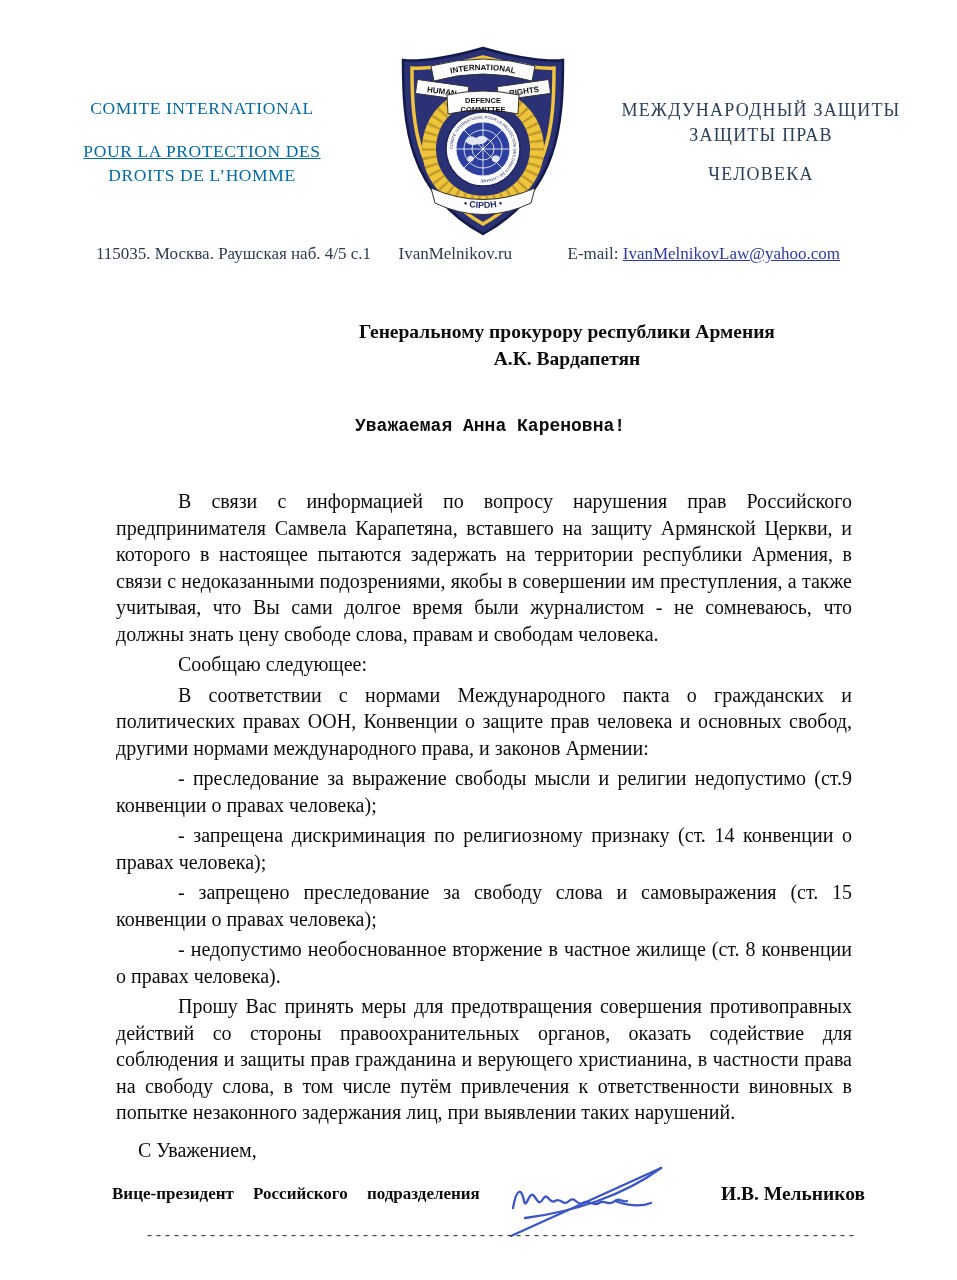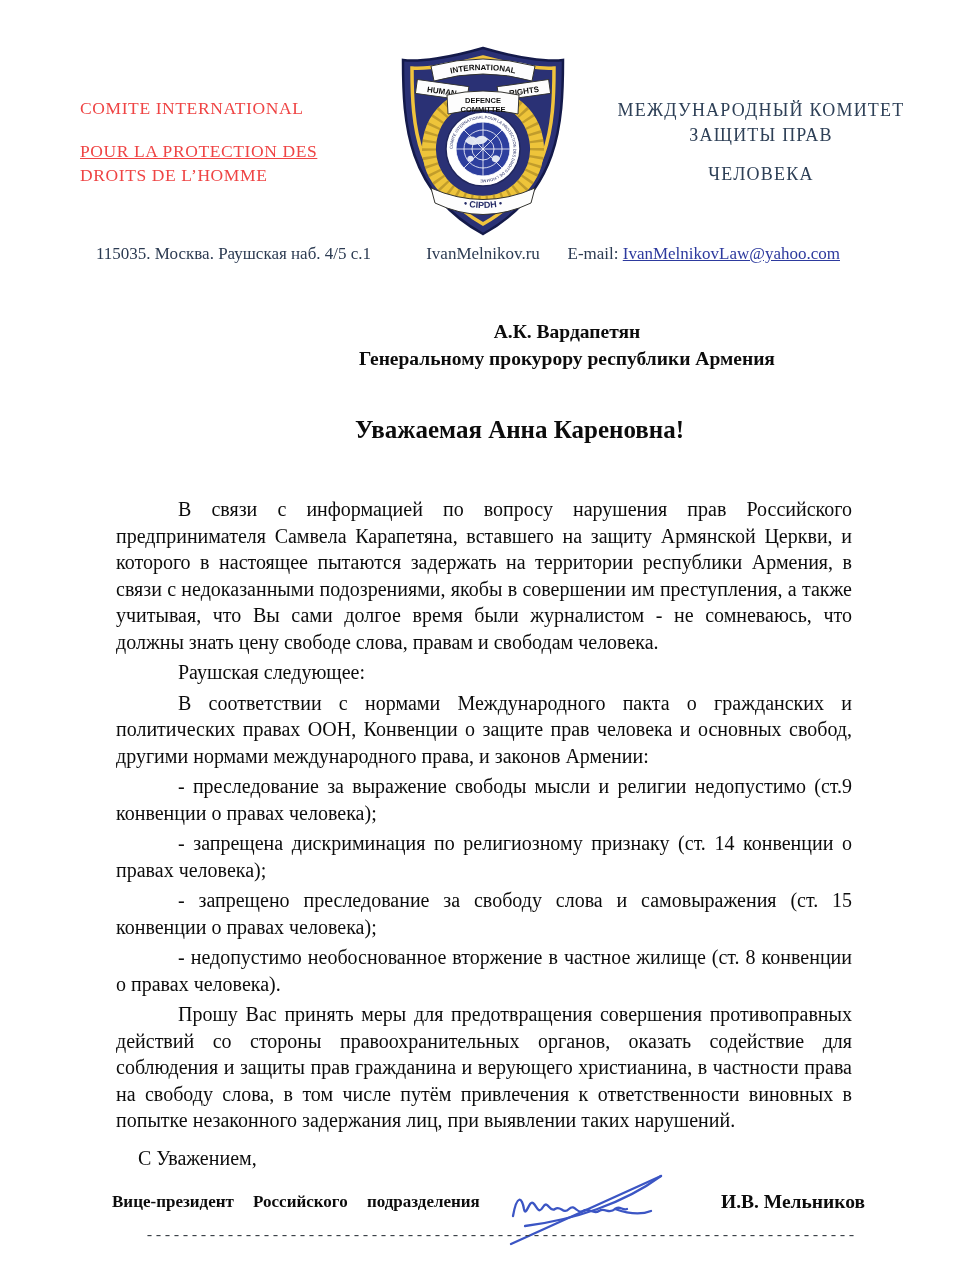--- a/index.html
+++ b/index.html
@@ -2,46 +2,46 @@
 <html><head>
 <meta charset="utf-8">
 <style>
   html,body { margin:0; padding:0; background:#ffffff; }
   .page {
     position:relative; width:957px; height:1280px; background:#ffffff;
     font-family:"Liberation Serif", serif; color:#0c0c0c; overflow:hidden;
   }
   
   .header-left {
-    position:absolute; left:80px; top:96px; width:264px; 
-    color:#ef4444; font-size:17.5px; letter-spacing:0.6px; line-height:24px;
+    position:absolute; left:70px; top:96px; width:264px; text-align:center;
+    color:#0369a1; font-size:17.5px; letter-spacing:0.6px; line-height:24px;
   }
   .hl-gap { margin-top:19px;text-decoration:underline; }
   .header-right {
     position:absolute; left:596px; top:98px; width:330px; text-align:center;
     color:#2e4057; font-size:18px; letter-spacing:1.2px; line-height:25px;
   }
   .hr-gap { margin-top:14px; }
   .logo-wrap { position:absolute; left:397px; top:44px; width:172px; height:194px; }
   
   .contact-row {
     position:absolute; left:96px; top:244px; width:744px;
     font-size:17px; color:#2c3b52; display:flex; align-items:baseline;
   }
   .contact-address { width:340px; }
-  .contact-website { width:190px; text-align:center; }
+  .contact-website { width:190px; }
   .contact-email   { flex:1; text-align:right; white-space:nowrap; }
   .email-link { color:#2d3a9e; text-decoration:underline; cursor:pointer; }
   
   .content { position:absolute; left:112px; top:318px; width:744px; font-size:20px; }
   .recipient {
     margin-left:243px; width:424px; text-align:center;
     font-weight:bold; font-size:19.5px; line-height:27px;
   }
-  .salutation { margin-top:44px; margin-left:243px; font-weight:bold; font-size:25px; }
+  .salutation { margin-top:44px; margin-left:243px; font-weight:bold; font-size:18px;font-family:Liberation Mono, monospace; }
   .body-text { margin-top:52px; }
   .body-text p {
     margin:4px; text-align:justify; text-align-last:left;
     text-indent:62px; line-height:26.5px;
   }
   .closing { margin-top:11px; margin-left:26px; line-height:27px; }
   .sig-row { margin-top:10px; display:flex; align-items:center; }
   .sig-role { font-weight:bold; font-size:17px; width:385px; word-spacing:15px; flex:none; }
   .sig-ink { width:172px; height:88px; flex:none; margin:-18px 0 -30px 8px; }
   .sig-name { font-weight:bold; font-size:19.5px; margin-left:44px; white-space:nowrap; }
@@ -113,42 +113,42 @@
       <text x="86" y="67.5" font-size="7.5" font-weight="bold" fill="#111111" text-anchor="middle" font-family="Liberation Sans, sans-serif">COMMITTEE</text>
 
       <path d="M34,144 Q86,167 138,144 L134,159 Q86,182 38,159 Z" fill="#fdfdfd" stroke="#33332f" stroke-width="1"></path>
       <text font-size="9" font-weight="bold" fill="#232a66" font-family="Liberation Sans, sans-serif">
         <textPath href="#bottomRibbonPath" startOffset="50%" text-anchor="middle">• CIPDH •</textPath>
       </text>
     </svg>
   </div>
 
   <div class="header-right">
-    <div>МЕЖДУНАРОДНЫЙ  КОМИТЕТ</div>
+    <div>МЕЖДУНАРОДНЫЙ  ЗАЩИТЫ</div>
     <div>ЗАЩИТЫ  ПРАВ</div>
     <div class="hr-gap">ЧЕЛОВЕКА</div>
   </div>
 
   <div class="contact-row">
     <span class="contact-address">115035. Москва. Раушская наб. 4/5 с.1</span>
     <span class="contact-website">IvanMelnikov.ru</span>
     <span class="contact-email"><span>E-mail: </span><a class="email-link">IvanMelnikovLaw@yahoo.com</a></span>
   </div>
 
   <div class="content">
     <div class="recipient">
+      <div>Генеральному прокурору республики Армения</div>
       <div>А.К. Вардапетян</div>
-      <div>Генеральному прокурору республики Армения</div>
     </div>
 
     <div class="salutation">Уважаемая Анна Кареновна!</div>
 
     <div class="body-text">
       <p>В связи с информацией по вопросу нарушения прав Российского предпринимателя Самвела Карапетяна, вставшего на защиту Армянской Церкви, и которого в настоящее пытаются задержать на территории республики Армения, в связи с недоказанными подозрениями, якобы в совершении им преступления, а также учитывая, что Вы сами долгое время были журналистом - не сомневаюсь, что должны знать цену свободе слова, правам и свободам человека.</p>
-      <p>Раушская следующее:</p>
+      <p>Сообщаю следующее:</p>
       <p>В соответствии с нормами Международного пакта о гражданских и политических правах ООН, Конвенции о защите прав человека и основных свобод, другими нормами международного права, и законов Армении:</p>
       <p>- преследование за выражение свободы мысли и религии недопустимо (ст.9 конвенции о правах человека);</p>
       <p>- запрещена дискриминация по религиозному признаку (ст. 14 конвенции о правах человека);</p>
       <p>- запрещено преследование за свободу слова и самовыражения (ст. 15 конвенции о правах человека);</p>
       <p>- недопустимо необоснованное вторжение в частное жилище (ст. 8 конвенции о правах человека).</p>
       <p>Прошу Вас принять меры для предотвращения совершения противоправных действий со стороны правоохранительных органов, оказать содействие для соблюдения и защиты прав гражданина и верующего христианина, в частности права на свободу слова, в том числе путём привлечения к ответственности виновных в попытке незаконного задержания лиц, при выявлении таких нарушений.</p>
     </div>
 
     <div class="closing">С Уважением,</div>
 

